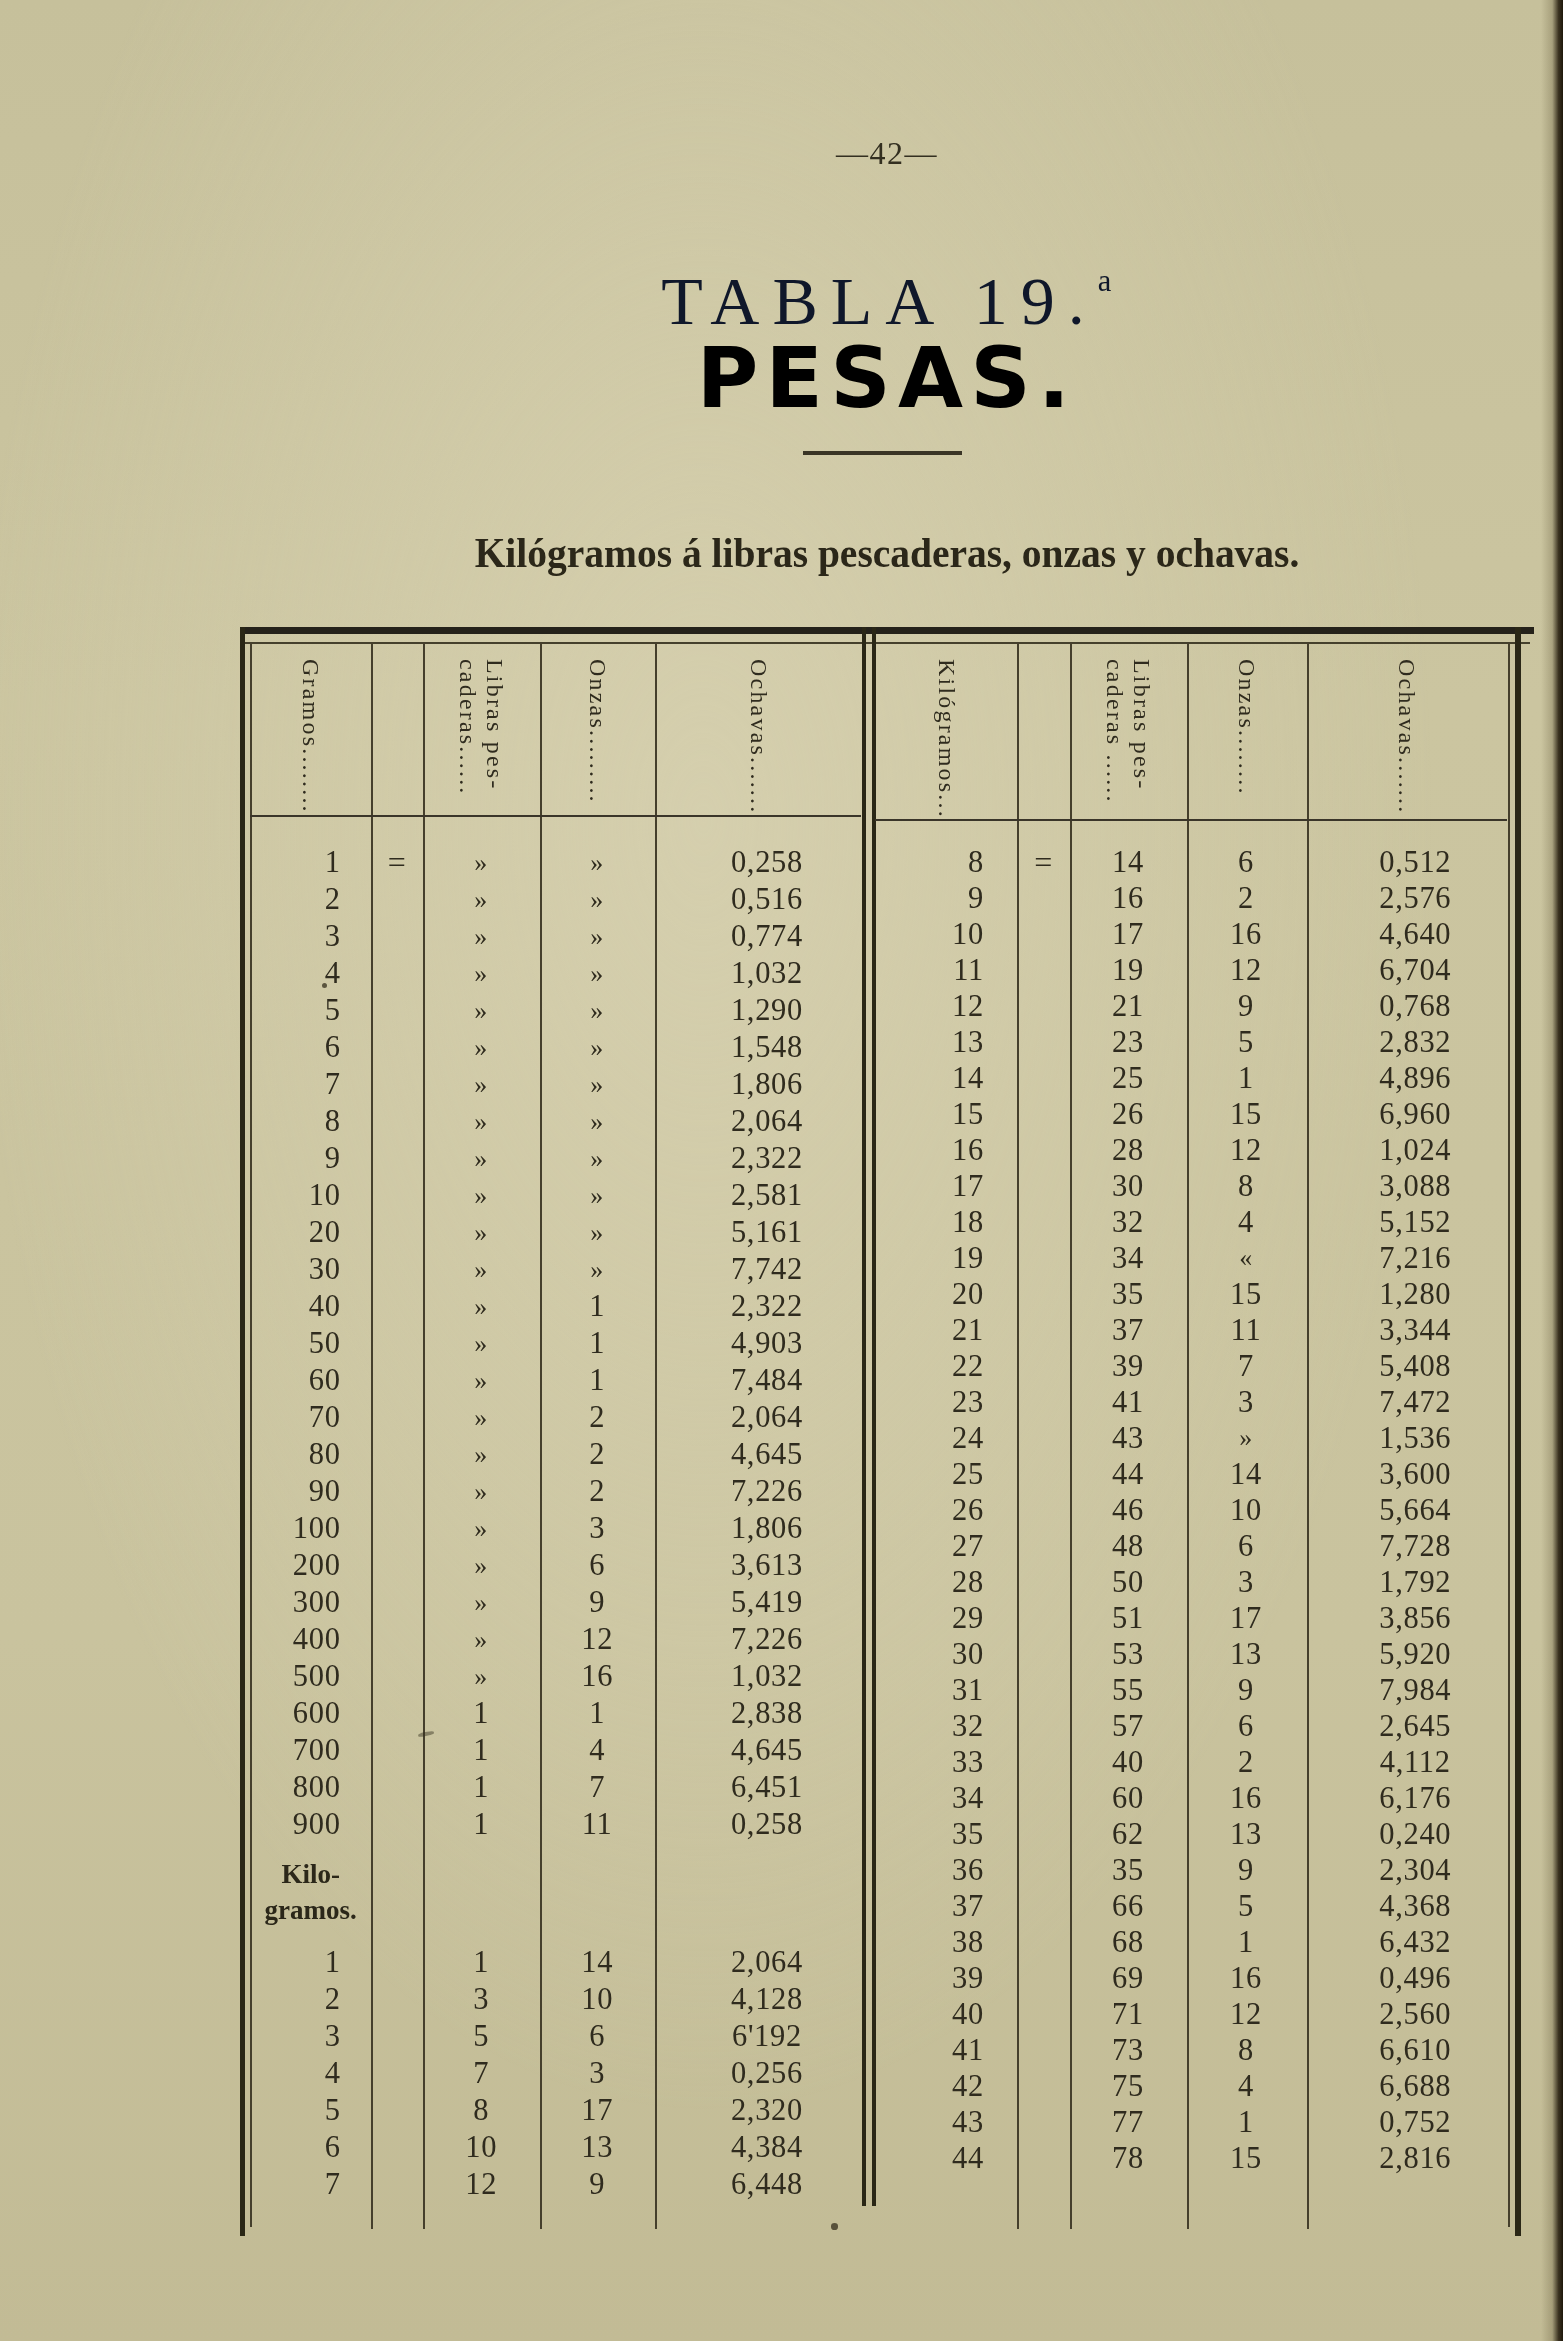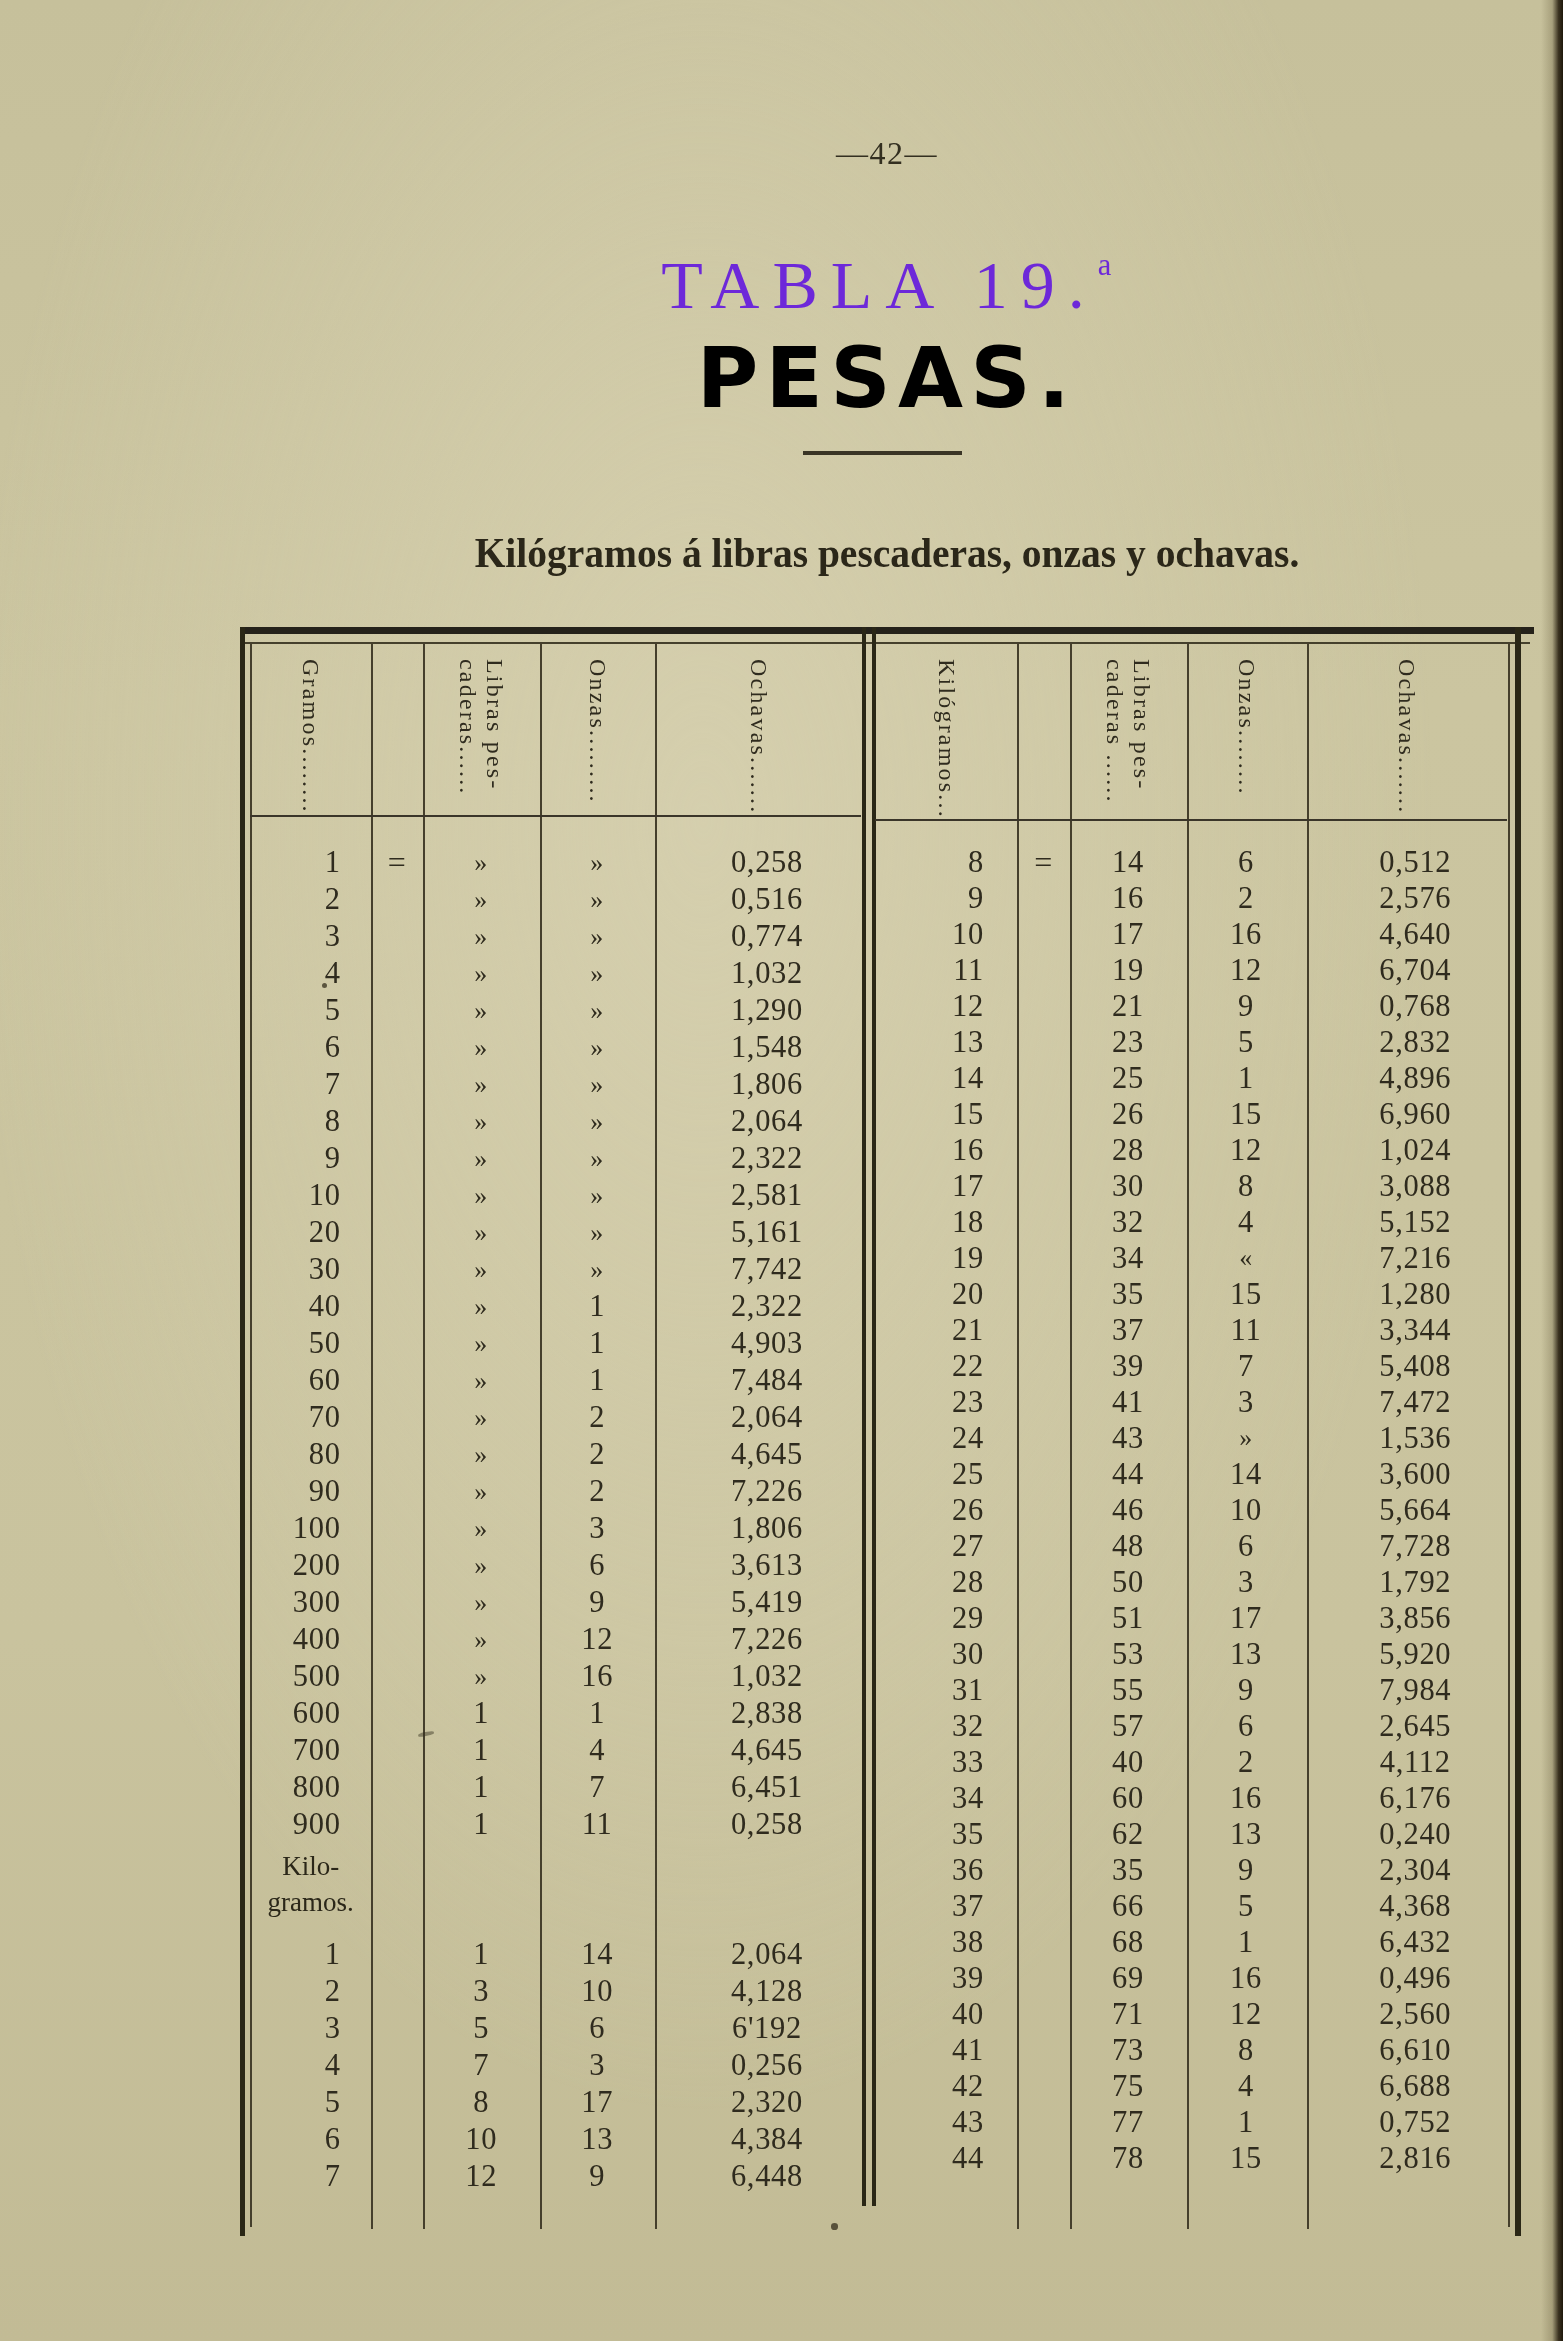--- a/index.html
+++ b/index.html
@@ -9,21 +9,21 @@
       radial-gradient(ellipse at 45% 35%, rgba(214,208,175,.9) 0%, rgba(202,196,159,.0) 60%),
       linear-gradient(180deg,#c6c09b 0%, #cbc5a0 30%, #c9c39e 70%, #c2bb95 100%);
     background-color:#c9c39e;
     font-family:"Liberation Serif","DejaVu Serif",serif;
     color:#2e2a1d;
   }
   .abs{position:absolute;}
   
   .centerband{left:240px;width:1294px;text-align:center;}
   #pageno{top:135px;font-size:32px;letter-spacing:1.5px;color:#332f20;}
-  #tabla{top:246px;font-size:68px;letter-spacing:13px;color:#6d28d9;}
+  #tabla{top:262px;font-size:68px;letter-spacing:13px;color:#0f172a;}
   #tabla .sup{font-size:30.5px;vertical-align:33px;letter-spacing:1.5px;}
   #pesas{top:329px;font-family:"DejaVu Sans","Liberation Sans",sans-serif;
          font-weight:bold;font-size:84px;letter-spacing:7.3px;color:#000000;}
   #headrule{top:451px;left:803px;width:159px;height:4.4px;background:#3a3526;}
   #subtitle{top:529px;font-weight:bold;font-size:42px;color:#2b2719;
             transform:scaleX(.94);transform-origin:center;}
   
   #tablearea{left:240px;top:627px;width:1294px;height:1609px;}
   .hline{position:absolute;background:#25221a;}
   .vline{position:absolute;background:#453f2c;}
@@ -37,22 +37,22 @@
   .bodycol{position:absolute;top:207px;padding-top:10.2px;}
   .row{display:grid;align-items:center;font-size:30.5px;letter-spacing:0.7px;color:#2f2b1e;}
   #leftbody .row{grid-template-columns:121px 52px 116px 116px 206px;height:37px;}
   #rightbody .row{grid-template-columns:142px 53px 116px 120px 201px;height:36px;}
   .c0{text-align:right;padding-right:30.5px;}
   #rightbody .c0{padding-right:33px;}
   .c1{text-align:center;font-size:32px;}
   .c2,.c3{text-align:center;}
   .c4{text-align:center;padding-left:17.5px;}
   .mark{font-size:26px;}
-  #kilolabel{width:121px;text-align:center;font-weight:normal;font-size:27px;
-             line-height:36px;white-space:pre-line;margin-top:5px;color:#2b2719;}
+  #kilolabel{width:121px;text-align:center;font-weight:bold;font-size:27px;
+             line-height:36px;white-space:pre-line;margin-top:13px;color:#2b2719;}
   #leftkilorows{margin-top:16px;}
   
   #edgeshadow{right:0;top:0;width:12.4px;height:100%;
      background:linear-gradient(90deg, rgba(90,80,48,.25) 0%, #3a3220 55%, #171206 100%);}
   #edgeshadow2{right:12.4px;top:0;width:10.2px;height:100%;
      background:linear-gradient(90deg, rgba(120,110,70,0) 0%, rgba(90,80,48,.28) 100%);}
   .speck{position:absolute;background:rgba(52,46,28,.75);border-radius:50%;}
 </style>
 </head>
 <body>

